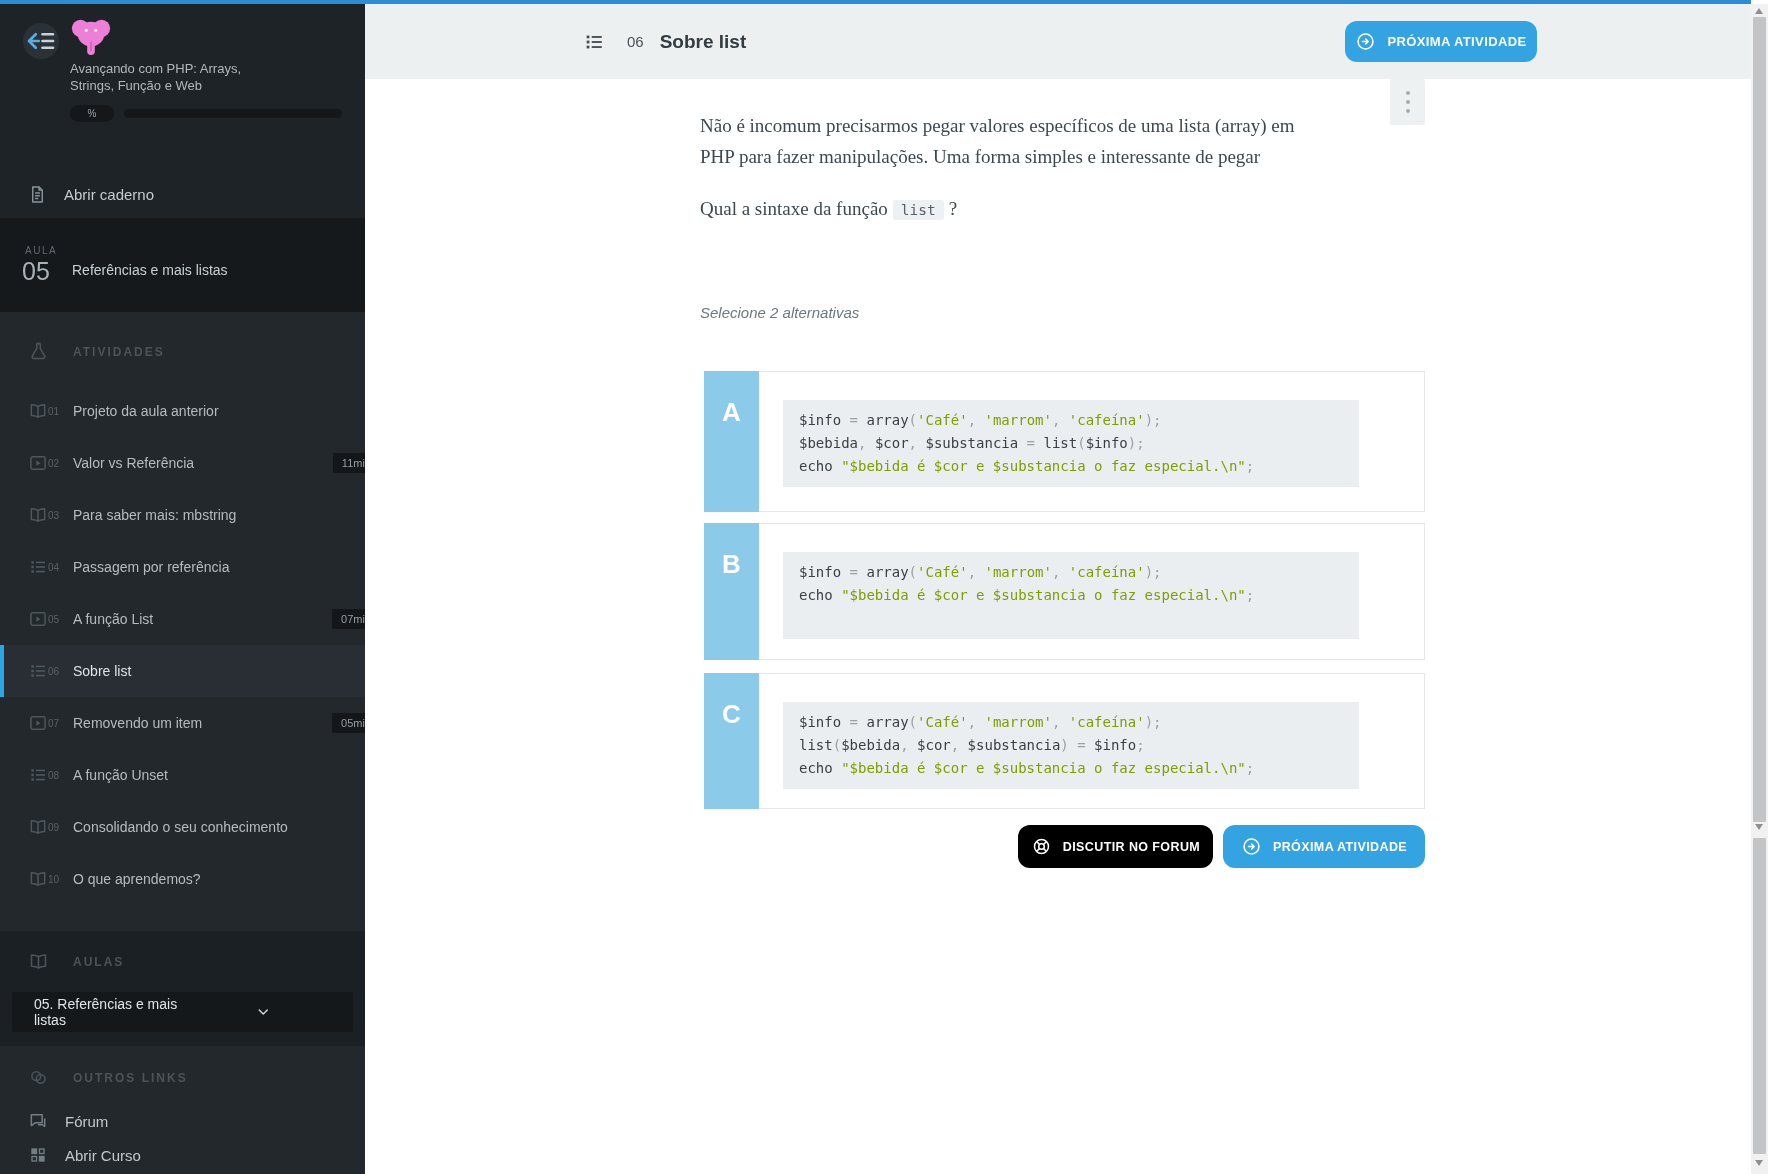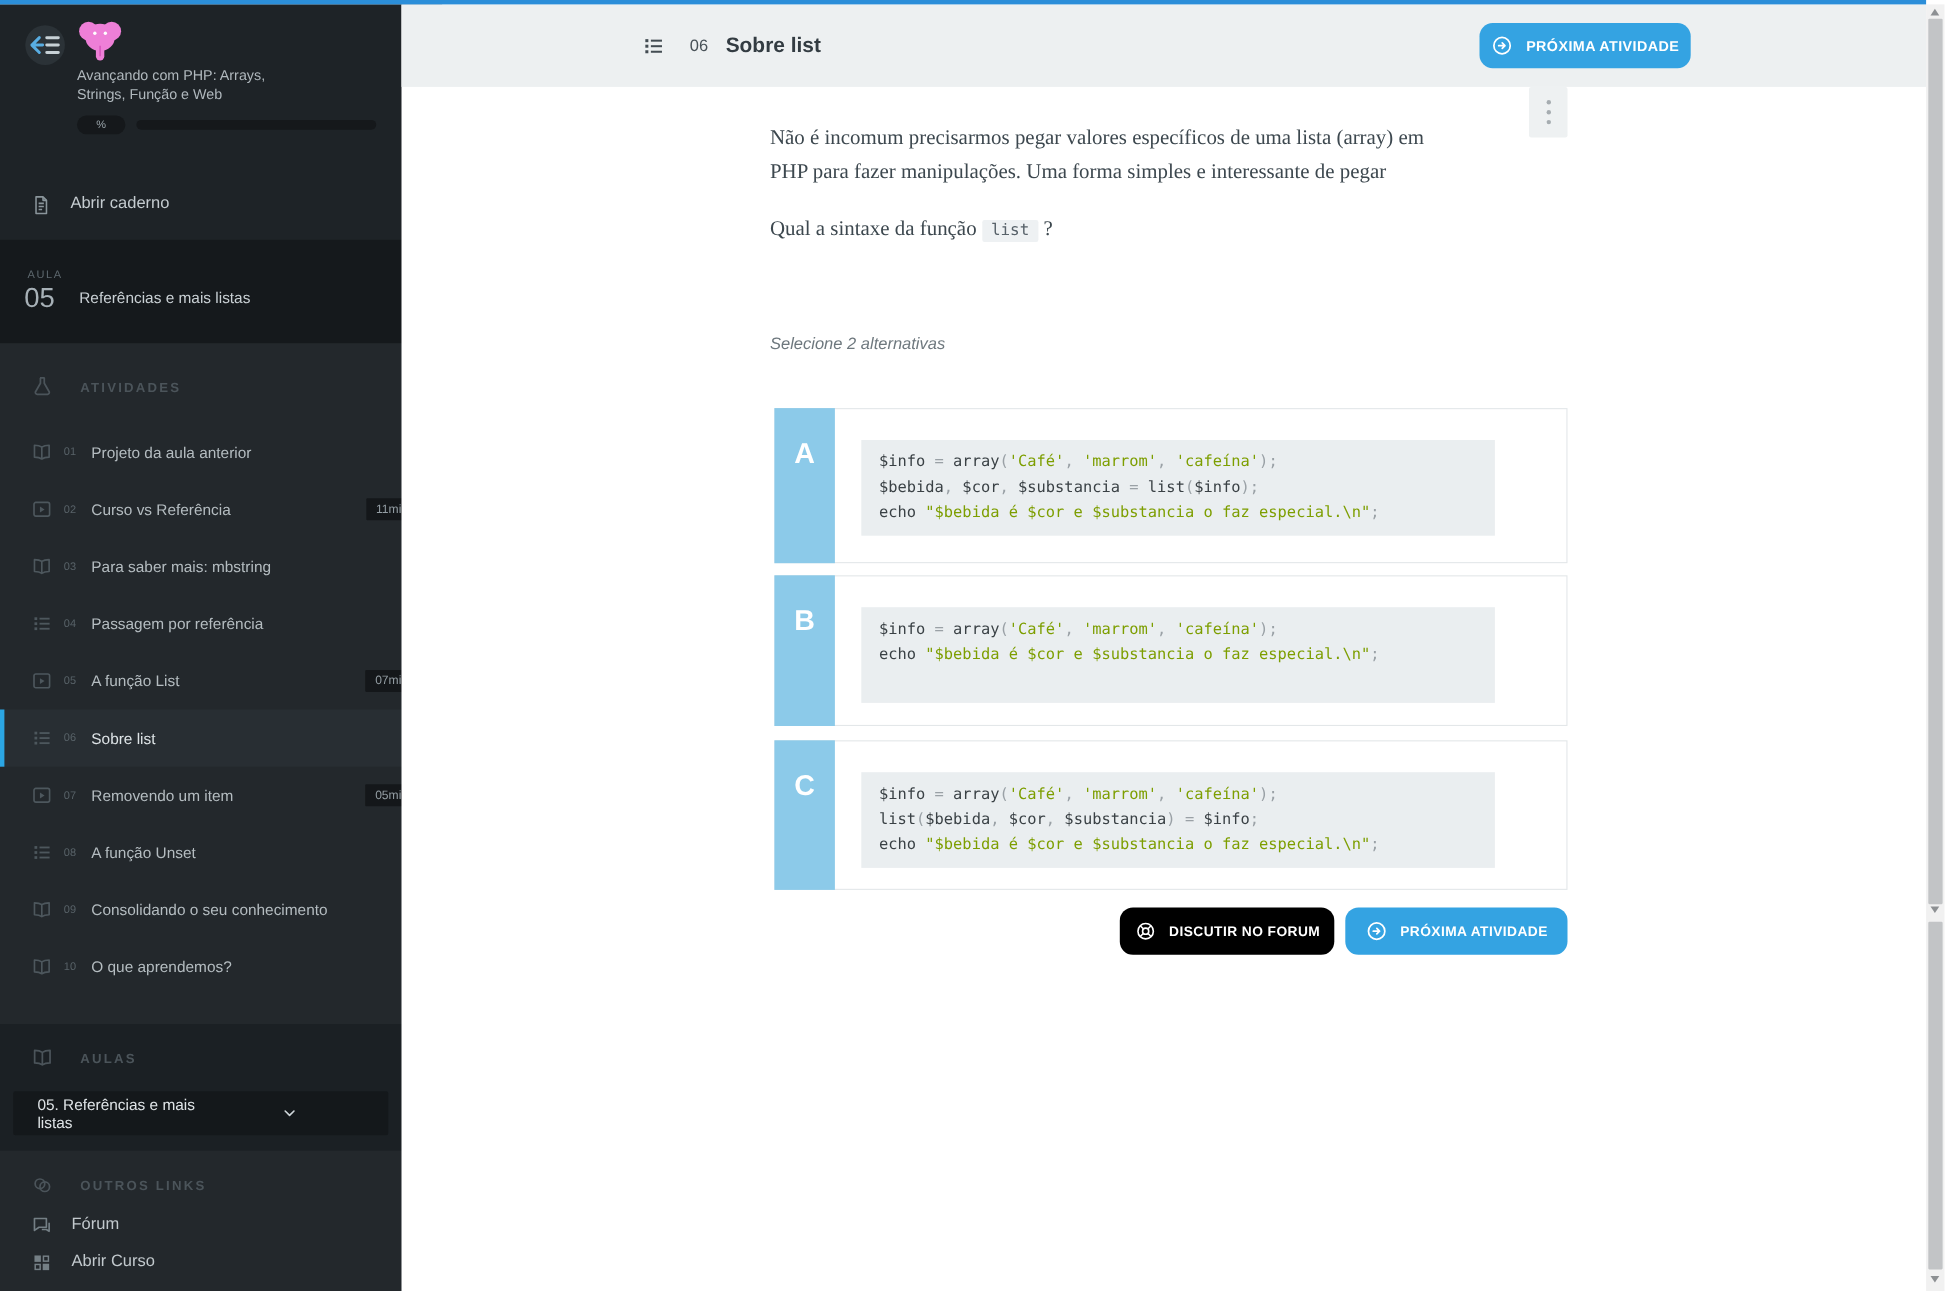--- a/index.html
+++ b/index.html
@@ -18,40 +18,40 @@
   .back-btn { position:absolute; left:23px; top:19px; width:36px; height:36px; border-radius:50%;
               background:#2b3237; display:flex; align-items:center; justify-content:center; cursor:pointer; }
   .back-btn svg { width:22px; height:22px; }
   .logo { position:absolute; left:68px; top:10px; width:46px; height:42px; }
   .logo svg { width:100%; height:100%; }
   .course-title { position:absolute; left:70px; top:56px; width:195px; font-size:13px; line-height:17px; color:#b0b8bd; }
   .pct-pill { position:absolute; left:70px; top:101px; width:44px; height:17px; border-radius:9px;
               background:#15181b; color:#99a3a9; font-size:10px; display:flex; align-items:center; justify-content:center; }
   .pbar { position:absolute; left:124px; top:105px; width:218px; height:9px; border-radius:5px; background:#15181b; }
 
-  .sb-row { position:absolute; display:flex; }
+  .sb-row { position:absolute; display:flex; align-items:center; }
   .open-notebook { left:28px; top:172px; height:36px; gap:17px; cursor:pointer; }
   .open-notebook .ic { width:19px; height:21px; color:#8a959b; }
   .open-notebook span { font-size:15px; color:#c5ccd0; }
 
   .aula-lbl   { position:absolute; left:25px; top:241px; font-size:10px; letter-spacing:1.5px; color:#5e696f; }
   .aula-num   { position:absolute; left:22px; top:253px; font-size:25px; font-weight:300; color:#a7b1b7; }
   .aula-title { position:absolute; left:72px; top:258px; font-size:14px; color:#c9d0d4; }
 
   .sec-head { position:absolute; display:flex; align-items:center; gap:24px; left:28px; }
   .sec-head .ic { width:21px; height:23px; color:#4b545a; }
   .sec-head span { font-size:12px; font-weight:bold; letter-spacing:2px; color:#4b545a; }
   .sh-ativ   { top:336px; }
   .sh-aulas  { top:946px; }
   .sh-outros { top:1062px; }
 
   .sb-item { position:absolute; left:0; width:100%; height:52px; display:flex; align-items:center;
              padding-left:28px; cursor:pointer; }
   .sb-item .ic  { width:20px; height:20px; color:#4d575d; flex:none; }
-  .sb-item .num { margin-left:10px; font-size:10px; color:#586268; width:17px; flex:none; }
+  .sb-item .num { font-size:10px; color:#586268; width:17px; flex:none; }
   .sb-item .lbl { margin-left:8px; font-size:14px; color:#b4bcc0; }
   .sb-item .dur { position:absolute; right:22px; background:#14171a; color:#949ea4; font-size:11px;
                   padding:4px 9px; border-radius:1px; }
   .sb-item.active { background:#282e33; border-left:4px solid #2ba6e4; padding-left:24px; }
   .sb-item.active .lbl { color:#dde3e6; }
 
   .lesson-select { position:absolute; left:12px; top:988px; width:341px; height:40px; background:#14181b;
                    border-radius:2px; display:flex; align-items:center; padding:0 14px 0 22px; cursor:pointer; }
   .lesson-select span { font-size:14px; color:#dfe4e7; flex:1; }
   .lesson-select .ic { width:16px; height:16px; color:#cfd6da; }
@@ -184,21 +184,21 @@
           <span class="lbl">Projeto da aula anterior</span>
         </div>
         <div class="sb-item" style="top: 433px;">
           <span class="ic">
             <svg viewBox="0 0 24 24" fill="none" stroke="currentColor" stroke-width="1.8" style="width: 100%; height: 100%; display: block;">
               <rect x="3.5" y="4.5" width="17" height="15" rx="2"></rect>
               <path d="M10 9l5 3.2-5 3.2z" fill="currentColor" stroke="none"></path>
             </svg>
           </span>
           <span class="num">02</span>
-          <span class="lbl">Curso vs Referência</span>
+          <span class="lbl">Valor vs Referência</span>
           <span class="dur">11min</span>
         </div>
         <div class="sb-item" style="top: 485px;">
           <span class="ic">
             <svg viewBox="0 0 24 24" fill="none" stroke="currentColor" stroke-width="1.8" stroke-linejoin="round" style="width: 100%; height: 100%; display: block;">
               <path d="M12 6.5C10 5 7.5 4.5 4 4.5v13c3.5 0 6 .5 8 2 2-1.5 4.5-2 8-2v-13c-3.5 0-6 .5-8 2v13"></path>
             </svg>
           </span>
           <span class="num">03</span>
           <span class="lbl">Para saber mais: mbstring</span>

